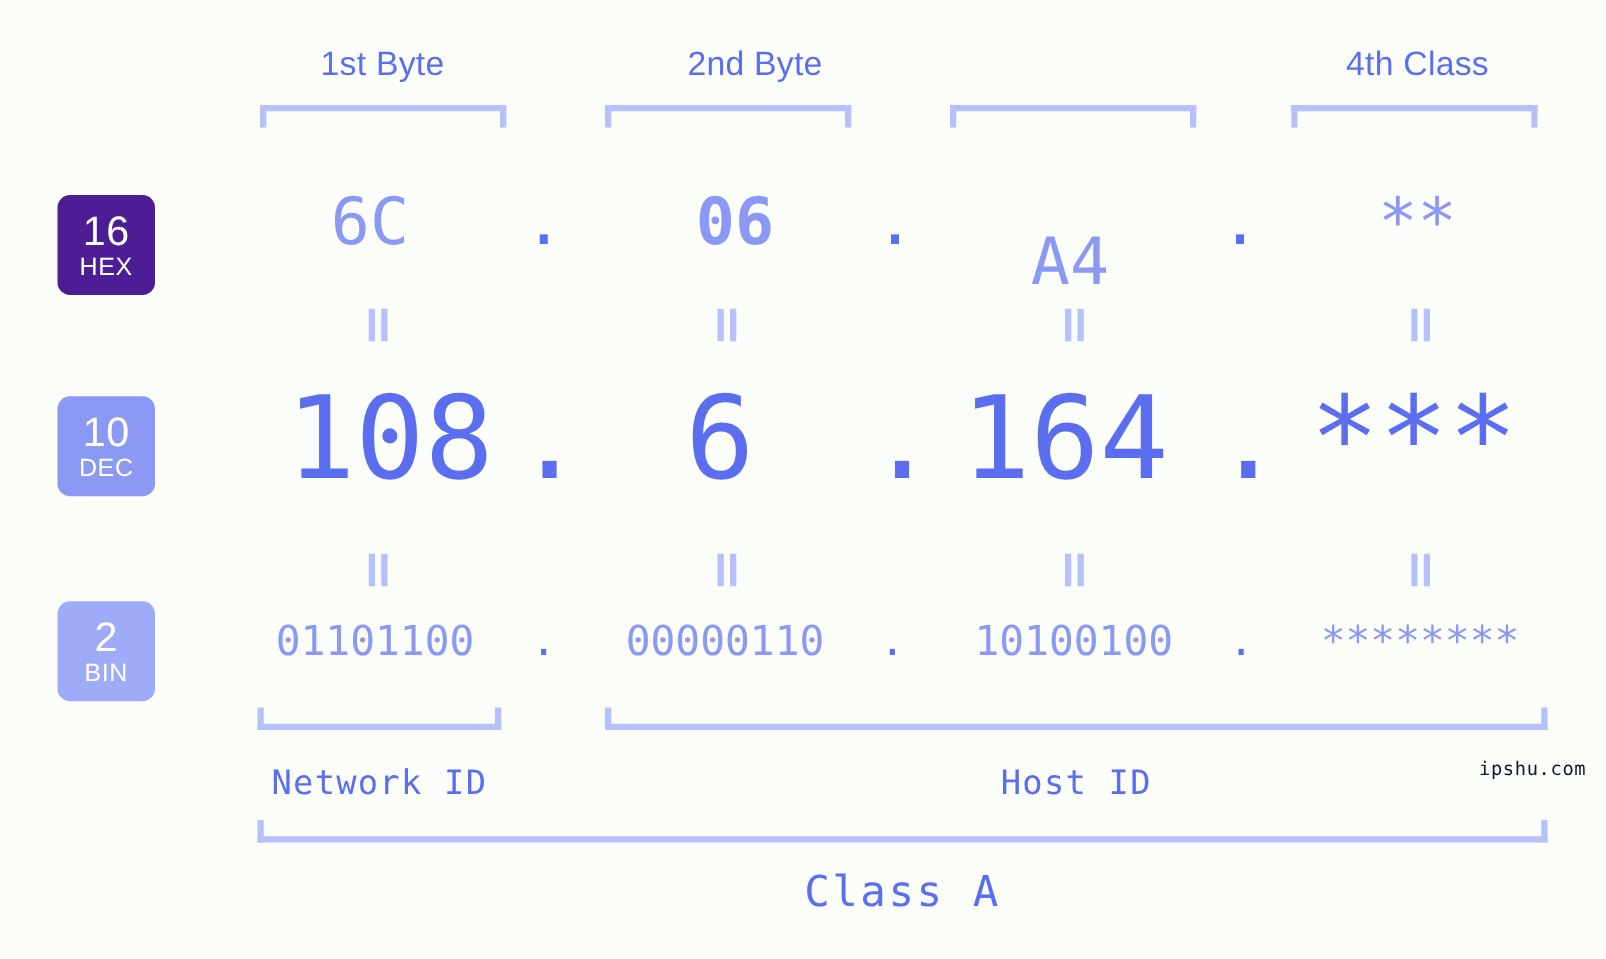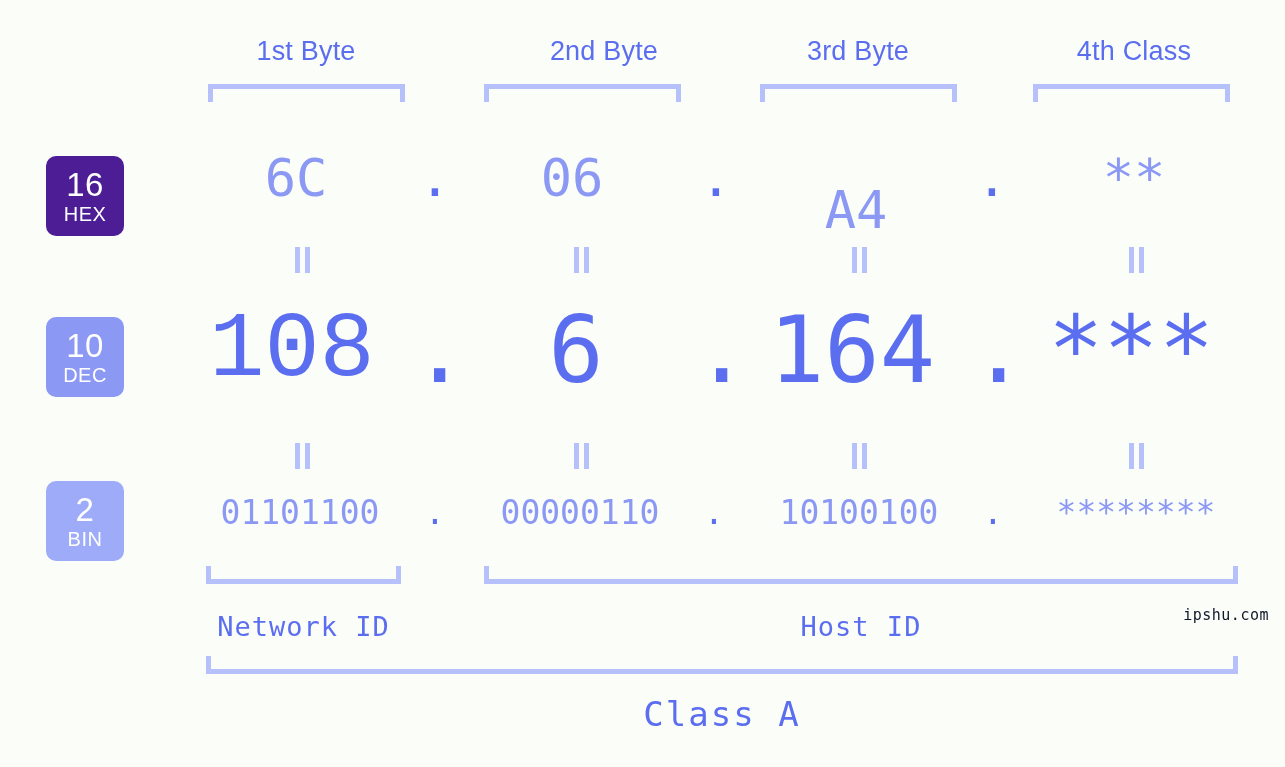--- a/index.html
+++ b/index.html
@@ -193,21 +193,20 @@
     letter-spacing: 0.5px;
   }
 </style>
 </head>
 <body>
 
 <div id="stage">
 
   <div class="byte-label" style="left:206px;">1st Byte</div>
   <div class="byte-label" style="left:504px;">2nd Byte</div>
-  <div class="byte-label" style="left:758px;">3rd Byte</div>
   <div class="byte-label" style="left:1034px;">4th Class</div>
 
   <div class="bracket-top" style="left:208px;  width:197px;"></div>
   <div class="bracket-top" style="left:484px;  width:197px;"></div>
   <div class="bracket-top" style="left:760px;  width:197px;"></div>
   <div class="bracket-top" style="left:1033px; width:197px;"></div>
 
   <div class="badge" id="badge-hex">
     <span class="num">16</span>
     <span class="lbl">HEX</span>
@@ -217,21 +216,21 @@
     <span class="lbl">DEC</span>
   </div>
   <div class="badge" id="badge-bin">
     <span class="num">2</span>
     <span class="lbl">BIN</span>
   </div>
 
   <div class="row-hex">
     <div class="value-cell" style="left:196px;">6C</div>
     <div class="dot-cell" style="left:415px;">.</div>
-    <div class="value-cell" style="left:472px;">06</div>
+    <div class="value-cell" style="left:488px;font-weight:bold;">06</div>
     <div class="dot-cell" style="left:696px;">.</div>
     <div class="value-cell" style="left:756px;margin-top:32px;">A4</div>
     <div class="dot-cell" style="left:972px;">.</div>
     <div class="value-cell" style="left:1034px;">**</div>
   </div>
 
   <div class="eq eq-hexdec" style="left:202px;">
       <i></i>
       <i></i>
     </div>
@@ -242,21 +241,21 @@
   <div class="eq eq-hexdec" style="left:759px;">
       <i></i>
       <i></i>
     </div>
   <div class="eq eq-hexdec" style="left:1036px;">
       <i></i>
       <i></i>
     </div>
 
   <div class="row-dec">
-    <div class="value-cell" style="left:192px;font-family:Liberation Mono, monospace;">108</div>
+    <div class="value-cell" style="left:212px;">108</div>
     <div class="dot-cell" style="left:412px;">.</div>
     <div class="value-cell" style="left:476px;">6</div>
     <div class="dot-cell" style="left:694px;">.</div>
     <div class="value-cell" style="left:752px;">164</div>
     <div class="dot-cell" style="left:971px;">.</div>
     <div class="value-cell" style="left:1031px;">***</div>
   </div>
 
   <div class="eq eq-decbin" style="left:202px;">
       <i></i>

